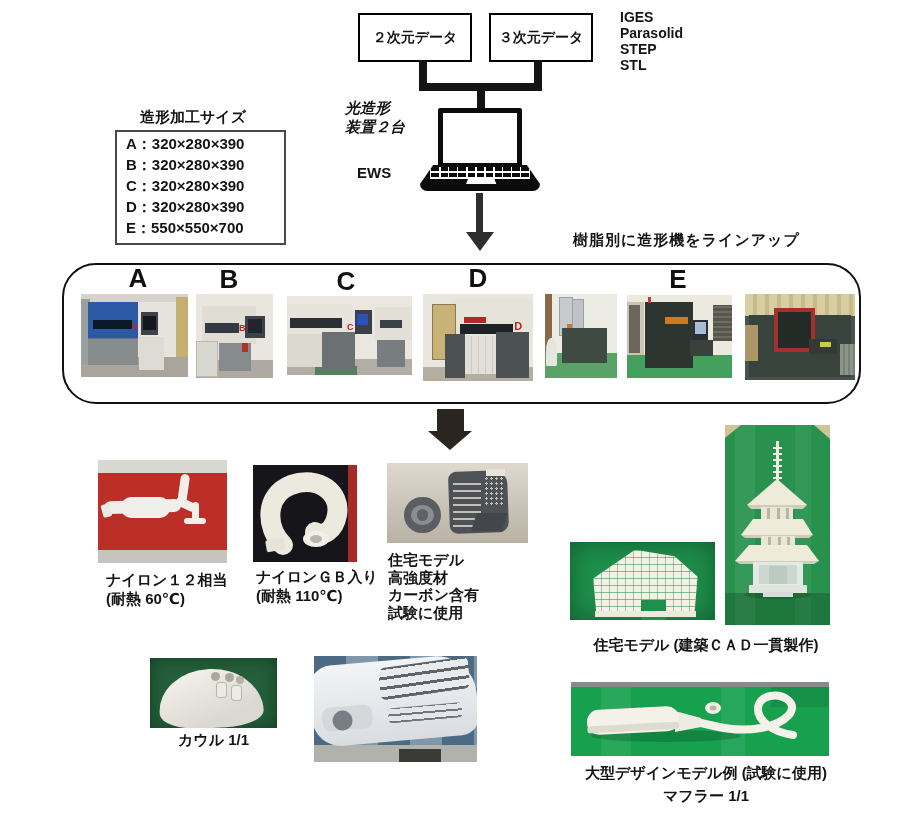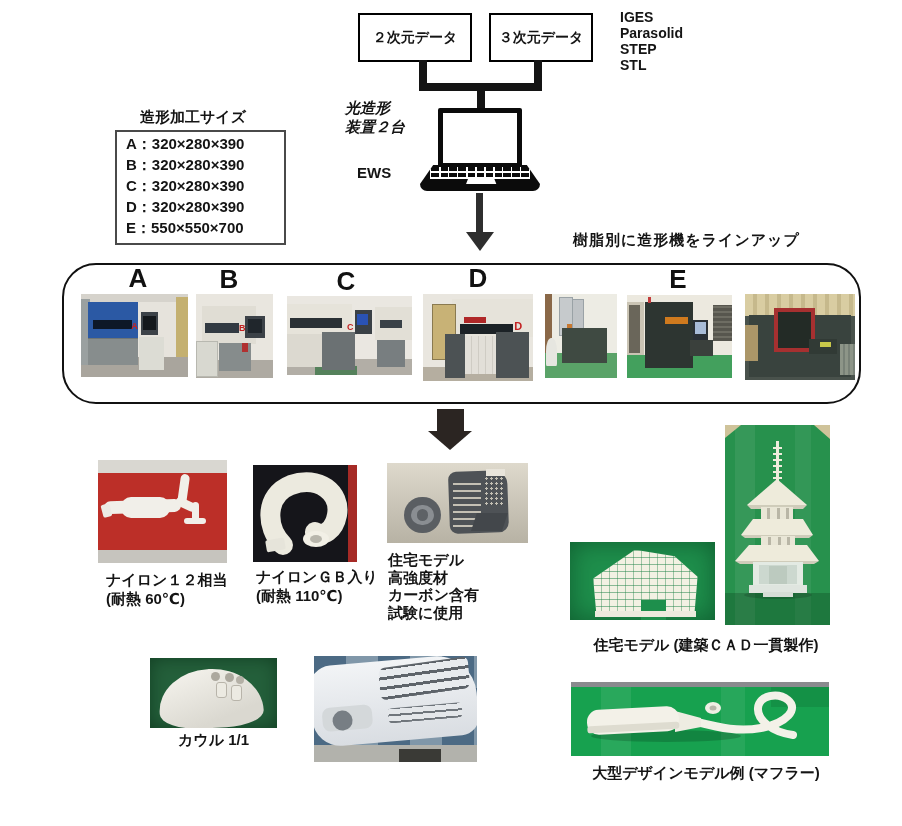--- a/index.html
+++ b/index.html
@@ -297,15 +297,16 @@
       <path d="M 126 40 C 150 46, 168 50, 190 46 C 216 41, 228 27, 217 18 C 207 10, 188 13, 187 26 C 186 37, 200 50, 222 53" fill="none" stroke="#f3f1e8" stroke-width="8" stroke-linecap="round"></path>
       <polygon points="104,29 130,36 130,45 104,50" fill="#eeece2"></polygon>
       <g transform="rotate(-3 62 39)">
         <rect x="16" y="26" width="92" height="25" rx="12" fill="#f3f1e8"></rect>
         <rect x="16" y="42" width="92" height="7" rx="3" fill="#dedcd0"></rect>
       </g>
       <ellipse cx="142" cy="26" rx="8" ry="6" fill="#f0eee4"></ellipse>
       <ellipse cx="142" cy="26" rx="3.5" ry="2.5" fill="#b8b6aa"></ellipse>
     </svg>
   </div>
-  <div class="abs jp cap-c" style="left:556px;top:764px;width:300px;">大型デザインモデル例 (マフラー)</div>
+  <div class="abs jp cap-c" style="left:556px;top:764px;width:300px;">大型デザインモデル例 (試験に使用)</div>
+  <div class="abs jp cap-c" style="left:556px;top:787px;width:300px;">マフラー 1/1</div>
 
 </div>
 
 </body></html>

